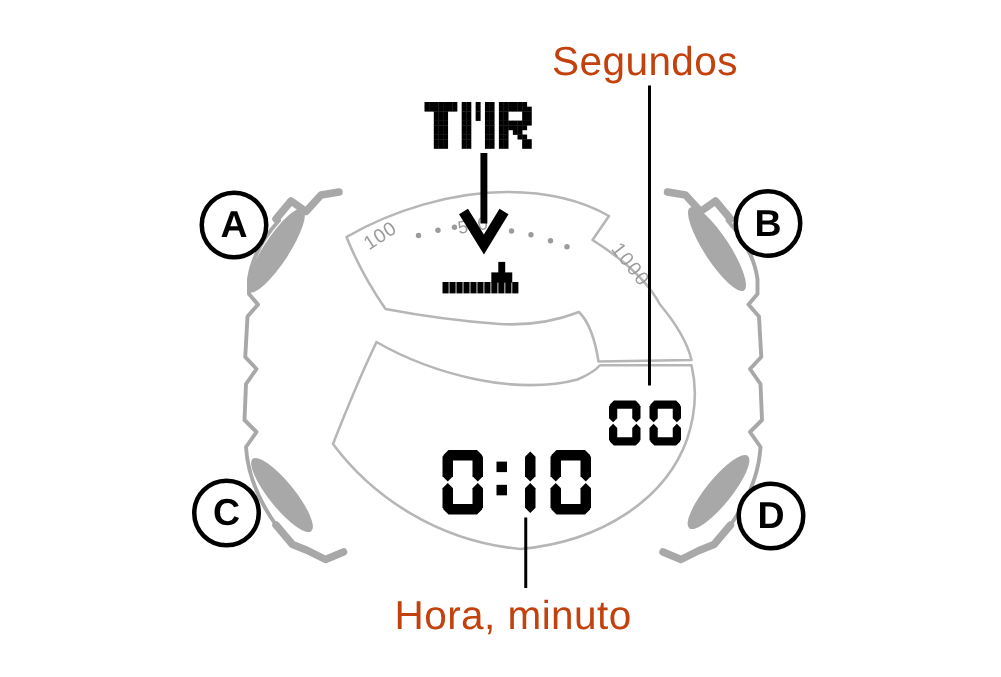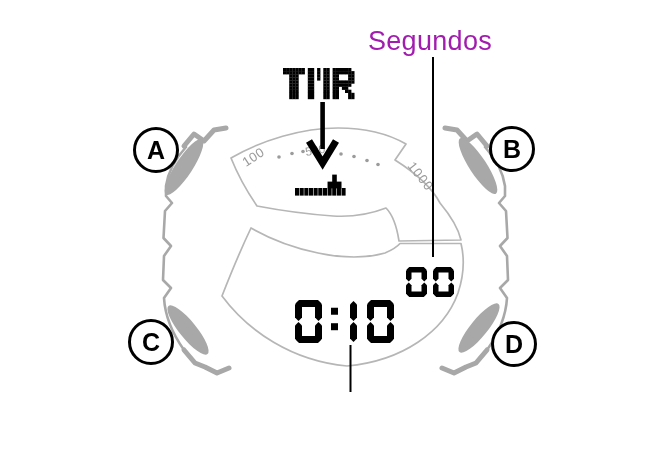--- a/index.html
+++ b/index.html
@@ -1,21 +1,21 @@
 <!DOCTYPE html>
 <html><head>
 <meta charset="utf-8">
 <style>
   html,body{margin:0;padding:0;background:#fff;}
   #stage{
     position:relative;width:667px;height:451px;background:#ffffff;overflow:hidden;
     font-family:"Liberation Sans", sans-serif;
   }
   .label{
-    position:absolute;color:#a21caf;font-size:27px;font-weight:500;letter-spacing:.3px;white-space:nowrap;
+    position:absolute;color:#c2410c;font-size:27px;font-weight:500;letter-spacing:.3px;white-space:nowrap;
   }
   .circle-btn{
     position:absolute;width:40px;height:40px;border:3px solid #000;border-radius:50%;
     text-align:center;line-height:40px;font-size:25px;font-weight:600;color:#000;
     background:#fff;box-sizing:content-box;
   }
   svg{position:absolute;left:0;top:0;}
 </style>
 </head>
 <body>
@@ -288,13 +288,14 @@
       <line x1="350.5" y1="345" x2="350.5" y2="392" stroke="#000" stroke-width="2"></line>
     </g>
   </svg>
 
   <div class="circle-btn" style="left:133px;top:127px;">A</div>
   <div class="circle-btn" style="left:489px;top:126px;">B</div>
   <div class="circle-btn" style="left:128px;top:319px;">C</div>
   <div class="circle-btn" style="left:491px;top:321px;">D</div>
 
   <div class="label" style="left:368px;top:26px;">Segundos</div>
+  <div class="label" style="left:263px;top:395px;">Hora, minuto</div>
 </div>
 
 </body></html>

